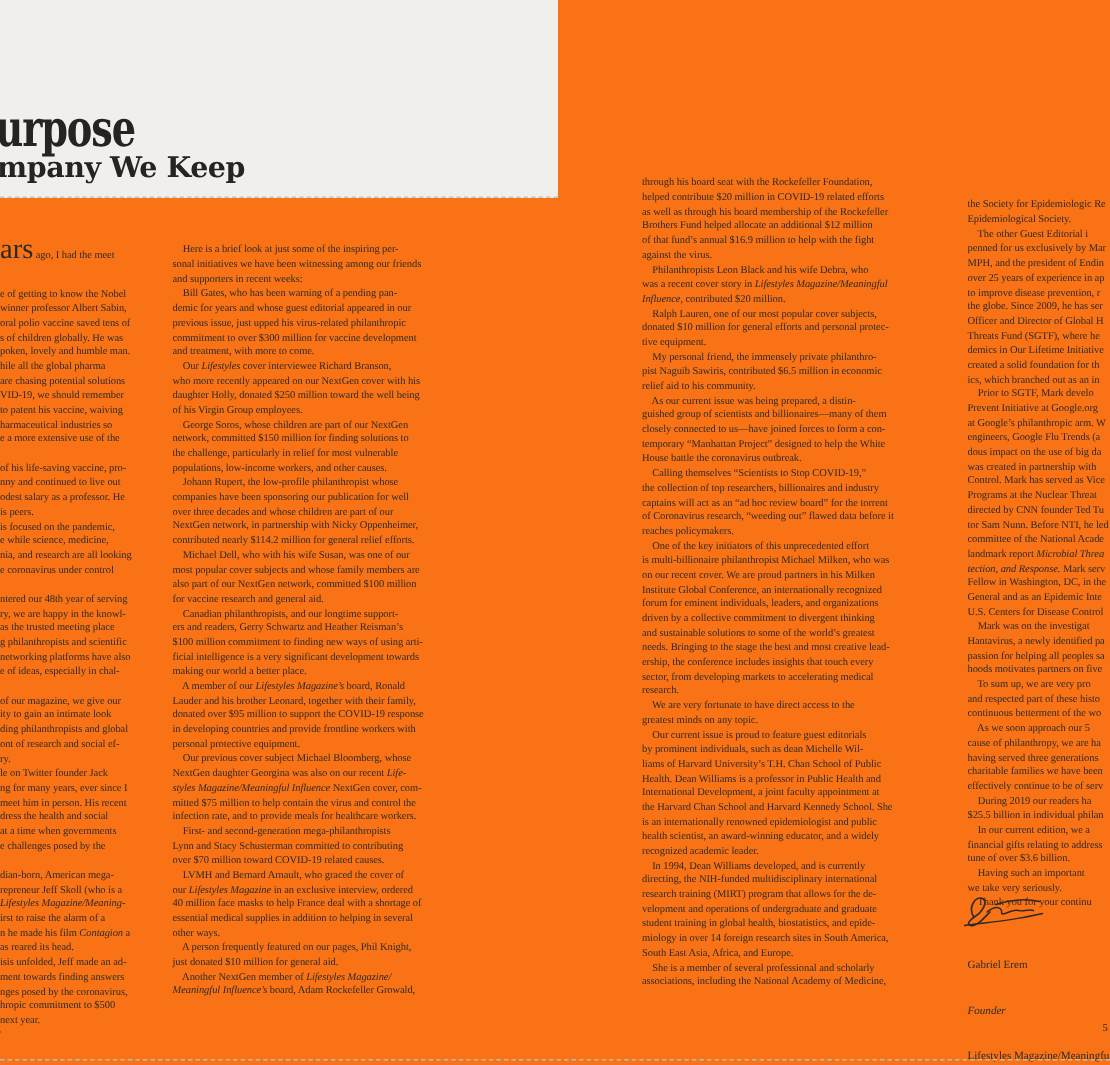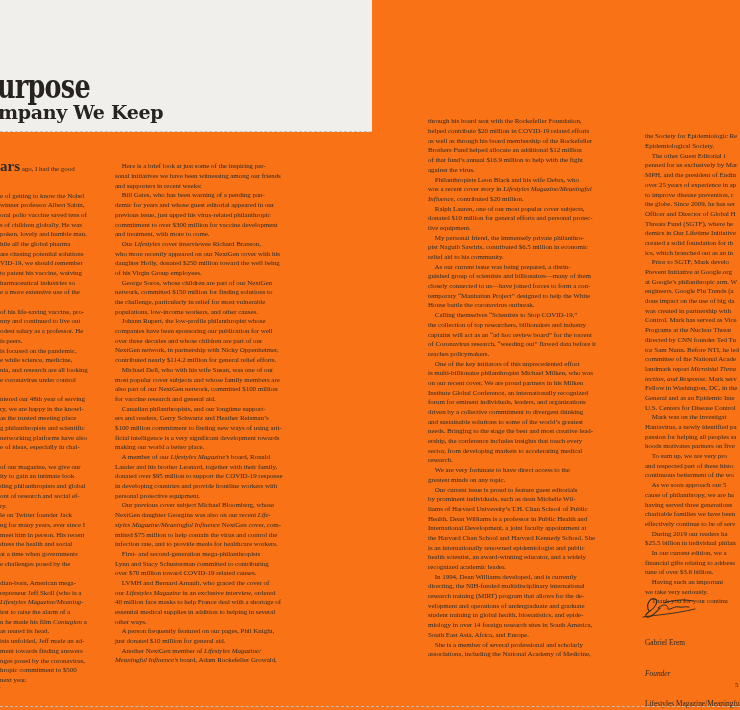--- a/index.html
+++ b/index.html
@@ -7,42 +7,42 @@
   .spread{position:relative;width:740px;height:710px;overflow:hidden;background:#f97316;}
   .header-block{position:absolute;left:0;top:0;width:372px;height:132px;background:#f0efeb;border-bottom:1px dashed #c6c5c0;box-sizing:border-box;}
   .title-frag{position:absolute;left:-3px;top:69px;margin:0;font-family:"DejaVu Serif",serif;font-weight:700;font-size:34px;line-height:34px;letter-spacing:-1px;color:#262320;transform:scaleX(.75);transform-origin:0 0;white-space:pre;}
   .subtitle-frag{position:absolute;left:-2px;top:101px;margin:0;font-family:"DejaVu Serif",serif;font-weight:700;font-size:19px;line-height:22px;letter-spacing:-0.3px;color:#262320;white-space:pre;}
   .col{position:absolute;font-size:7px;line-height:9.7px;letter-spacing:-0.05px;white-space:pre;color:#2d2a26;}
   .ln{height:9.7px;overflow:visible;}
   .colA{left:0;top:143px;}
   .colB{left:115px;top:143px;}
   .colC{left:428px;top:98px;}
   .colD{left:645px;top:113px;}
-  .opening-large{font-size:15px;letter-spacing:0;font-weight:bold;}
+  .opening-large{font-size:19px;letter-spacing:0;}
   .signature{position:absolute;left:640px;top:594px;}
   .signoff{position:absolute;left:645px;top:618px;font-size:7.4px;line-height:10.2px;white-space:pre;}
   .signoff .role{font-style:italic;}
   .pn-left{position:absolute;left:-3px;top:683px;font-size:7px;}
   .pn-right{position:absolute;left:735px;top:681px;font-size:7px;}
   .footer-rule{position:absolute;left:0;top:706px;width:740px;border-top:1px dashed #bdbcb7;height:0;}
   i{font-style:italic;}
 </style>
 </head>
 <body>
 
 <div class="spread">
 
   <div>
     <div class="header-block">
       <h1 class="title-frag">urpose</h1>
       <h2 class="subtitle-frag">mpany We Keep</h2>
     </div>
 
     <div class="col colA">
-      <div class="ln"><span class="opening-large">ars</span><span> ago, I had the good</span></div>
+      <div class="ln"><span class="opening-large">ars</span><span> ago, I had the meet</span></div>
       <div><div class="ln">e of getting to know the Nobel</div><div class="ln">winner professor Albert Sabin,</div><div class="ln">oral polio vaccine saved tens of</div><div class="ln">s of children globally. He was</div><div class="ln">poken, lovely and humble man.</div><div class="ln">hile all the global pharma</div><div class="ln">are chasing potential solutions</div><div class="ln">VID-19, we should remember</div><div class="ln">to patent his vaccine, waiving</div><div class="ln">harmaceutical industries so</div><div class="ln">e a more extensive use of the</div><div class="ln"></div><div class="ln">of his life-saving vaccine, pro-</div><div class="ln">nny and continued to live out</div><div class="ln">odest salary as a professor. He</div><div class="ln">is peers.</div><div class="ln">is focused on the pandemic,</div><div class="ln">e while science, medicine,</div><div class="ln">nia, and research are all looking</div><div class="ln">e coronavirus under control</div><div class="ln"></div><div class="ln">ntered our 48th year of serving</div><div class="ln">ry, we are happy in the knowl-</div><div class="ln">as the trusted meeting place</div><div class="ln">g philanthropists and scientific</div><div class="ln">networking platforms have also</div><div class="ln">e of ideas, especially in chal-</div><div class="ln"></div><div class="ln">of our magazine, we give our</div><div class="ln">ity to gain an intimate look</div><div class="ln">ding philanthropists and global</div><div class="ln">ont of research and social ef-</div><div class="ln">ry.</div><div class="ln">le on Twitter founder Jack</div><div class="ln">ng for many years, ever since I</div><div class="ln">meet him in person. His recent</div><div class="ln">dress the health and social</div><div class="ln">at a time when governments</div><div class="ln">e challenges posed by the</div><div class="ln"></div><div class="ln">dian-born, American mega-</div><div class="ln">repreneur Jeff Skoll (who is a</div><div class="ln"><i>Lifestyles Magazine/Meaning-</i></div><div class="ln">irst to raise the alarm of a</div><div class="ln">n he made his film <i>Contagion</i> a</div><div class="ln">as reared its head.</div><div class="ln">isis unfolded, Jeff made an ad-</div><div class="ln">ment towards finding answers</div><div class="ln">nges posed by the coronavirus,</div><div class="ln">hropic commitment to $500</div><div class="ln">next year.</div></div>
     </div>
 
     <div class="col colB">
       <div><div class="ln">    Here is a brief look at just some of the inspiring per-</div><div class="ln">sonal initiatives we have been witnessing among our friends</div><div class="ln">and supporters in recent weeks:</div><div class="ln">    Bill Gates, who has been warning of a pending pan-</div><div class="ln">demic for years and whose guest editorial appeared in our</div><div class="ln">previous issue, just upped his virus-related philanthropic</div><div class="ln">commitment to over $300 million for vaccine development</div><div class="ln">and treatment, with more to come.</div><div class="ln">    Our <i>Lifestyles</i> cover interviewee Richard Branson,</div><div class="ln">who more recently appeared on our NextGen cover with his</div><div class="ln">daughter Holly, donated $250 million toward the well being</div><div class="ln">of his Virgin Group employees.</div><div class="ln">    George Soros, whose children are part of our NextGen</div><div class="ln">network, committed $150 million for finding solutions to</div><div class="ln">the challenge, particularly in relief for most vulnerable</div><div class="ln">populations, low-income workers, and other causes.</div><div class="ln">    Johann Rupert, the low-profile philanthropist whose</div><div class="ln">companies have been sponsoring our publication for well</div><div class="ln">over three decades and whose children are part of our</div><div class="ln">NextGen network, in partnership with Nicky Oppenheimer,</div><div class="ln">contributed nearly $114.2 million for general relief efforts.</div><div class="ln">    Michael Dell, who with his wife Susan, was one of our</div><div class="ln">most popular cover subjects and whose family members are</div><div class="ln">also part of our NextGen network, committed $100 million</div><div class="ln">for vaccine research and general aid.</div><div class="ln">    Canadian philanthropists, and our longtime support-</div><div class="ln">ers and readers, Gerry Schwartz and Heather Reisman’s</div><div class="ln">$100 million commitment to finding new ways of using arti-</div><div class="ln">ficial intelligence is a very significant development towards</div><div class="ln">making our world a better place.</div><div class="ln">    A member of our <i>Lifestyles Magazine’s</i> board, Ronald</div><div class="ln">Lauder and his brother Leonard, together with their family,</div><div class="ln">donated over $95 million to support the COVID-19 response</div><div class="ln">in developing countries and provide frontline workers with</div><div class="ln">personal protective equipment.</div><div class="ln">    Our previous cover subject Michael Bloomberg, whose</div><div class="ln">NextGen daughter Georgina was also on our recent <i>Life-</i></div><div class="ln"><i>styles Magazine/Meaningful Influence</i> NextGen cover, com-</div><div class="ln">mitted $75 million to help contain the virus and control the</div><div class="ln">infection rate, and to provide meals for healthcare workers.</div><div class="ln">    First- and second-generation mega-philanthropists</div><div class="ln">Lynn and Stacy Schusterman committed to contributing</div><div class="ln">over $70 million toward COVID-19 related causes.</div><div class="ln">    LVMH and Bernard Arnault, who graced the cover of</div><div class="ln">our <i>Lifestyles Magazine</i> in an exclusive interview, ordered</div><div class="ln">40 million face masks to help France deal with a shortage of</div><div class="ln">essential medical supplies in addition to helping in several</div><div class="ln">other ways.</div><div class="ln">    A person frequently featured on our pages, Phil Knight,</div><div class="ln">just donated $10 million for general aid.</div><div class="ln">    Another NextGen member of <i>Lifestyles Magazine/</i></div><div class="ln"><i>Meaningful Influence’s</i> board, Adam Rockefeller Growald,</div></div>
     </div>
 
     <div class="pn-left">6</div>
   </div>
 

